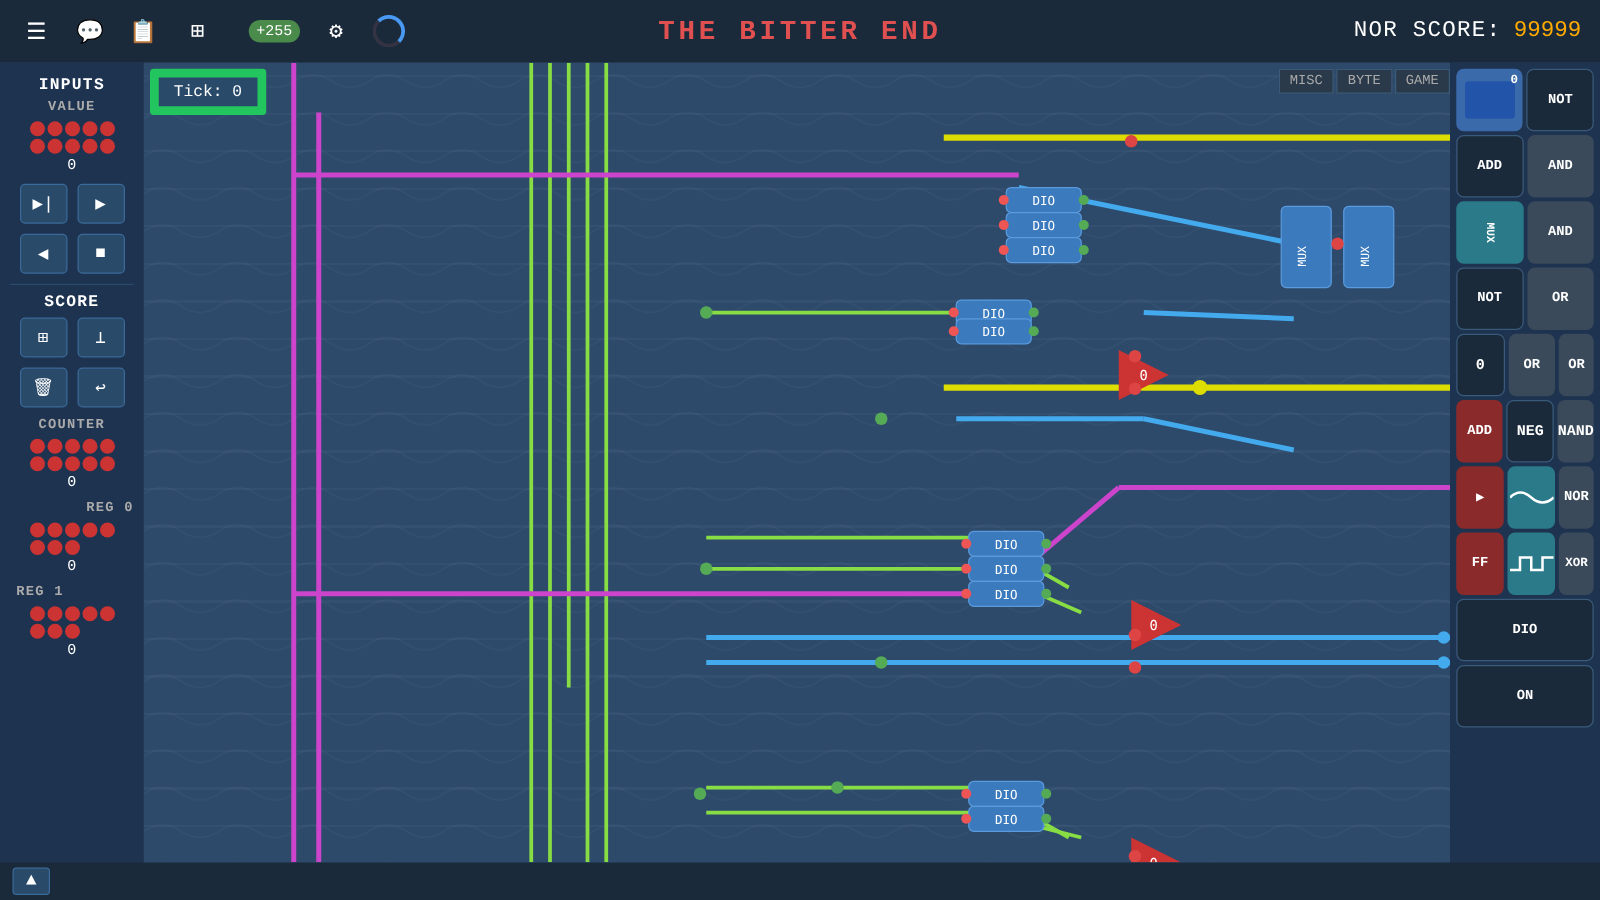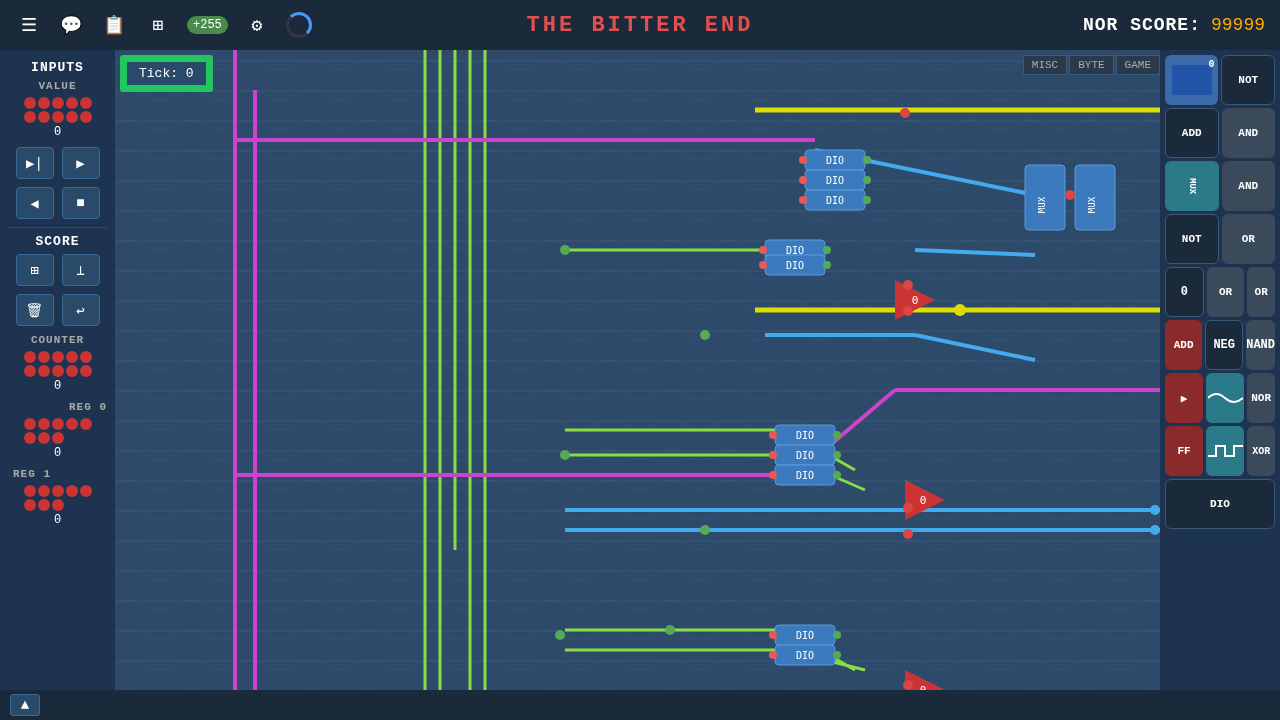--- a/index.html
+++ b/index.html
@@ -43,21 +43,20 @@
     .game-title {
       color: #e05050;
       font-size: 22px;
       font-weight: bold;
       letter-spacing: 3px;
     }
     .score-text {
       color: white;
       font-size: 18px;
       letter-spacing: 1px;
-      font-weight: bold;
     }
     .score-value {
       color: #ffaa00;
       font-size: 18px;
     }
     .icon-btn {
       width: 28px;
       height: 28px;
       display: flex;
       align-items: center;
@@ -65,20 +64,21 @@
       cursor: pointer;
       color: white;
       font-size: 18px;
     }
     .notification-badge {
       background: #4a8a4a;
       border-radius: 10px;
       padding: 2px 6px;
       font-size: 12px;
       color: white;
+      margin-left: 12px;
     }
     .loading-circle {
       width: 26px;
       height: 26px;
       border-radius: 50%;
       border: 3px solid #334;
       border-top-color: #4a9af5;
       border-right-color: #4a9af5;
     }
 
@@ -626,17 +626,22 @@
       <span style="font-size:10px;color:white;font-weight:bold;">XOR</span>
     </div>
   </div>
 
   <div class="chip-row">
     <div class="chip chip-dark" style="width:110px;">
       <span style="font-size:11px;color:white;font-weight:bold;">DIO</span>
     </div>
   </div>
 
+  <div class="chip-row">
+    <div class="chip chip-dark" style="width:110px;">
+      <span style="font-size:11px;color:white;font-weight:bold;">ON</span>
+    </div>
+  </div>
 </div>
 
 <div class="bottom-bar">
   <div class="bottom-btn">▲</div>
 </div>
 
 </body></html>

